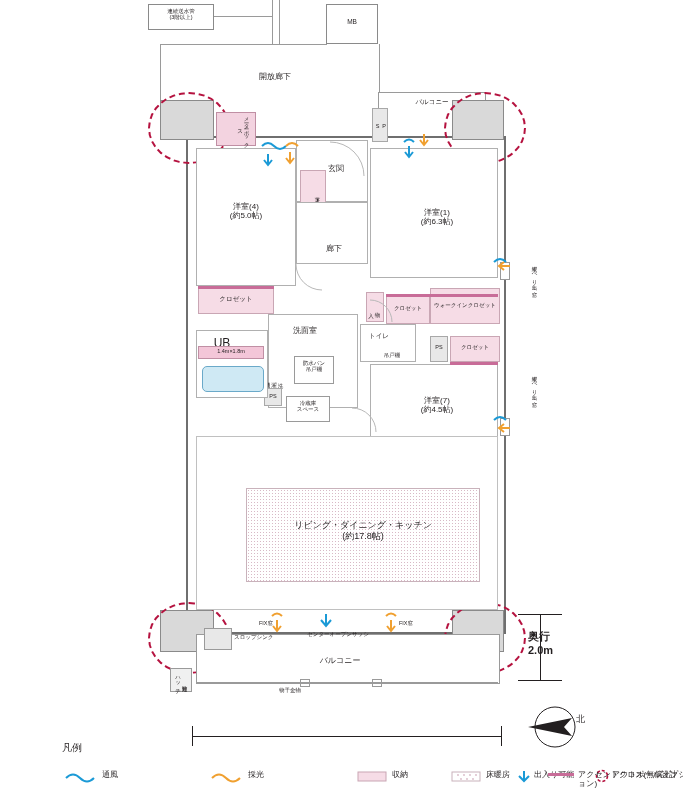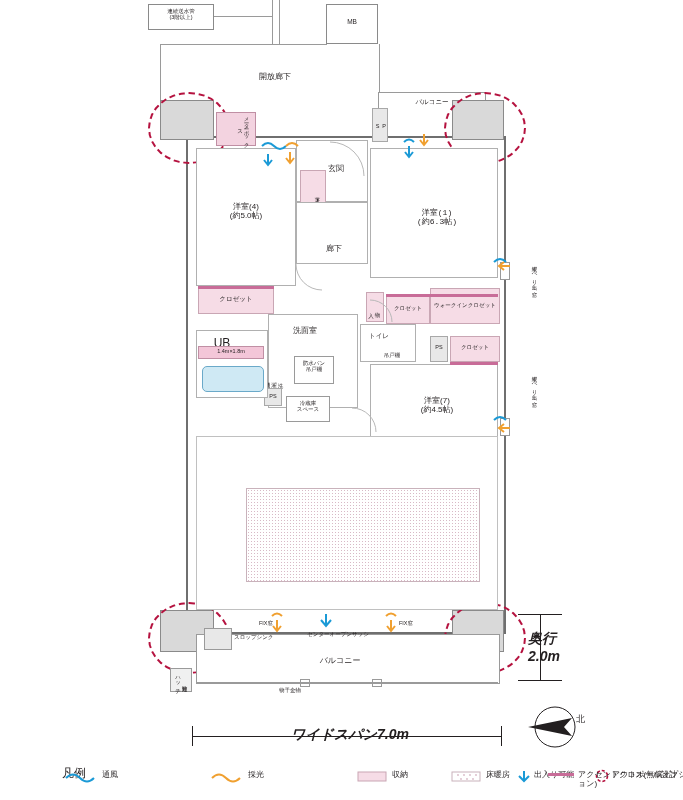--- a/index.html
+++ b/index.html
@@ -16,21 +16,21 @@
   .pinkfill{position:absolute;background:#f6dce6;border:1px solid #c9a6b4;box-sizing:border-box;}
   .pinkfill2{position:absolute;background:#f3d3e0;border:1px solid #c08fa4;box-sizing:border-box;}
   .grayfill{position:absolute;background:#e8e8e8;border:1px solid #a8a8a8;box-sizing:border-box;}
   .hatch{position:absolute;box-sizing:border-box;
      background-image:radial-gradient(#d8b9c6 0.8px, transparent 0.9px);
      background-size:3px 3px;border:1px solid #c9b2bb;}
   .dashcirc{position:absolute;border:2px dashed #b5123f;border-radius:50%;box-sizing:border-box;}
   .accent{position:absolute;background:#c86c98;}
   .vent{position:absolute;}
   .outerline{position:absolute;border:2px solid #6f6f6f;box-sizing:border-box;}
-  .dim{position:absolute;font-size:14px;font-weight:bold;font-style:italic;}
+  .dim{position:absolute;font-size:11px;font-weight:bold;}
   .vtxt{writing-mode:vertical-rl;text-orientation:upright;}
 </style>
 </head>
 <body>
 
 <div id="stage">
 
   <div class="box" style="left:148px;top:4px;width:66px;height:26px;border:1px solid #8a8a8a;background:#fff;"></div>
   <div class="lbl xs" style="left:148px;top:8px;width:66px;">連続送水管
 (3階以上)</div>
@@ -76,21 +76,21 @@
 
   <div class="grayfill" style="left:372px;top:108px;width:16px;height:34px;"></div>
   <div class="lbl xs vtxt" style="left:375px;top:110px;width:12px;height:32px;">P
 S</div>
 
   <div class="room" style="left:196px;top:148px;width:100px;height:138px;"></div>
   <div class="lbl" style="left:206px;top:202px;width:80px;">洋室(4)
 (約5.0帖)</div>
 
   <div class="room" style="left:370px;top:148px;width:128px;height:130px;"></div>
-  <div class="lbl" style="left:394px;top:208px;width:86px;font-family:Liberation Mono, monospace;">洋室(1)
+  <div class="lbl" style="left:394px;top:208px;width:86px;">洋室(1)
 (約6.3帖)</div>
 
   <div class="room" style="left:370px;top:364px;width:128px;height:96px;"></div>
   <div class="lbl" style="left:394px;top:396px;width:86px;">洋室(7)
 (約4.5帖)</div>
 
   <div class="pinkfill" style="left:198px;top:286px;width:76px;height:28px;"></div>
   <div class="lbl sm" style="left:200px;top:295px;width:72px;">クロゼット</div>
 
   <div class="pinkfill" style="left:386px;top:296px;width:44px;height:28px;"></div>
@@ -138,20 +138,22 @@
   <div class="pinkfill2" style="left:198px;top:346px;width:66px;height:13px;background:#f3c6d8;border:1px solid #c08fa4;"></div>
   <div class="lbl xs" style="left:198px;top:348px;width:66px;">1.4m×1.8m</div>
   <div class="abs" style="left:202px;top:366px;width:60px;height:24px;border:1px solid #6aa9c9;border-radius:5px;background:#cfe9f4;"></div>
 
   <div class="thinwall" style="left:200px;top:462px;width:124px;height:34px;"></div>
   <div class="abs" style="left:206px;top:468px;width:24px;height:22px;border:1px solid #9a9a9a;background:#fff;"></div>
   <div class="abs" style="left:278px;top:468px;width:34px;height:22px;border:1px solid #9a9a9a;border-radius:3px;background:#fff;"></div>
 
   <div class="room" style="left:196px;top:436px;width:302px;height:174px;border:1px solid #c0c0c0;"></div>
   <div class="hatch" style="left:246px;top:488px;width:234px;height:94px;"></div>
+  <div class="lbl" style="left:258px;top:520px;width:210px;font-size:9px;">リビング・ダイニング・キッチン
+(約17.8帖)</div>
 
   <div class="abs" style="left:196px;top:634px;width:302px;height:48px;border:1px solid #9a9a9a;background:#fff;"></div>
   <div class="lbl" style="left:290px;top:656px;width:100px;">バルコニー</div>
 
   <div class="thinwall" style="left:204px;top:628px;width:28px;height:22px;background:#e8e8e8;"></div>
   <div class="lbl xs" style="left:234px;top:634px;width:54px;text-align:left;">スロップシンク</div>
 
   <div class="lbl xs" style="left:300px;top:631px;width:76px;">センターオープンサッシ</div>
   <div class="lbl xs" style="left:252px;top:620px;width:28px;">FIX窓</div>
   <div class="lbl xs" style="left:392px;top:620px;width:28px;">FIX窓</div>
@@ -201,35 +203,34 @@
     <path d="M330,142 a34,34 0 0 1 34,34" stroke="#b8b8b8" stroke-width="1" fill="none"></path>
 
     <path d="M296,264 a26,26 0 0 0 26,26" stroke="#b8b8b8" stroke-width="1" fill="none"></path>
     <path d="M370,300 a22,22 0 0 1 22,22" stroke="#b8b8b8" stroke-width="1" fill="none"></path>
     <path d="M352,408 a24,24 0 0 1 24,24" stroke="#b8b8b8" stroke-width="1" fill="none"></path>
   </svg>
 
   <div class="abs" style="left:192px;top:736px;width:310px;height:1px;background:#231f20;"></div>
   <div class="abs" style="left:192px;top:726px;width:1px;height:20px;background:#231f20;"></div>
   <div class="abs" style="left:501px;top:726px;width:1px;height:20px;background:#231f20;"></div>
-  <div class="dim" style="left:250px;top:726px;width:200px;text-align:center;">ワイドスパン7.0m</div>
 
   <div class="abs" style="left:540px;top:614px;width:1px;height:66px;background:#231f20;"></div>
   <div class="abs" style="left:518px;top:614px;width:44px;height:1px;background:#231f20;"></div>
   <div class="abs" style="left:518px;top:680px;width:44px;height:1px;background:#231f20;"></div>
   <div class="dim" style="left:528px;top:630px;width:60px;text-align:left;white-space:pre-line;line-height:1.25;">奥行
 2.0m</div>
 
   <svg class="abs" width="70" height="54" style="left:520px;top:700px;">
     <circle cx="35" cy="27" r="20" fill="none" stroke="#231f20" stroke-width="1"></circle>
     <path d="M8,27 L52,18 L44,27 L52,36 Z" fill="#231f20"></path>
     <text x="56" y="22" font-size="9" font-family="Liberation Sans, sans-serif" fill="#231f20">北</text>
   </svg>
 
-  <div class="lbl" style="left:62px;top:742px;width:30px;text-align:left;font-size:12px;margin-top:24px;">凡例</div>
+  <div class="lbl" style="left:62px;top:742px;width:30px;text-align:left;font-size:10px;">凡例</div>
 
   <div class="abs" style="left:62px;top:768px;width:600px;height:16px;text-decoration:underline;">
     <svg width="600" height="16" style="position:absolute;left:0;top:0;">
       <path d="M4,10 q7,-7 14,0 q7,7 14,0" stroke="#1b9ad6" stroke-width="2" fill="none"></path>
       <path d="M150,10 q7,-7 14,0 q7,7 14,0" stroke="#f0a030" stroke-width="2" fill="none"></path>
       <rect x="296" y="4" width="28" height="9" fill="#f6dce6" stroke="#c9a6b4"></rect>
       <rect x="390" y="4" width="28" height="9" fill="#ffffff" stroke="#c9b2bb"></rect>
       <rect x="390" y="4" width="28" height="9" fill="none"></rect>
       <circle cx="396" cy="7" r="0.9" fill="#d8b9c6"></circle>
         <circle cx="402" cy="7" r="0.9" fill="#d8b9c6"></circle>

